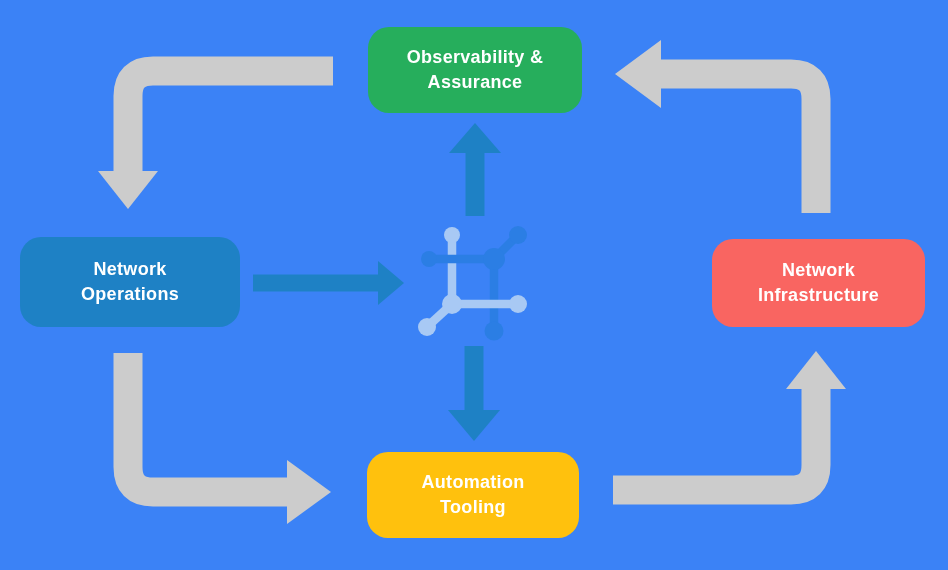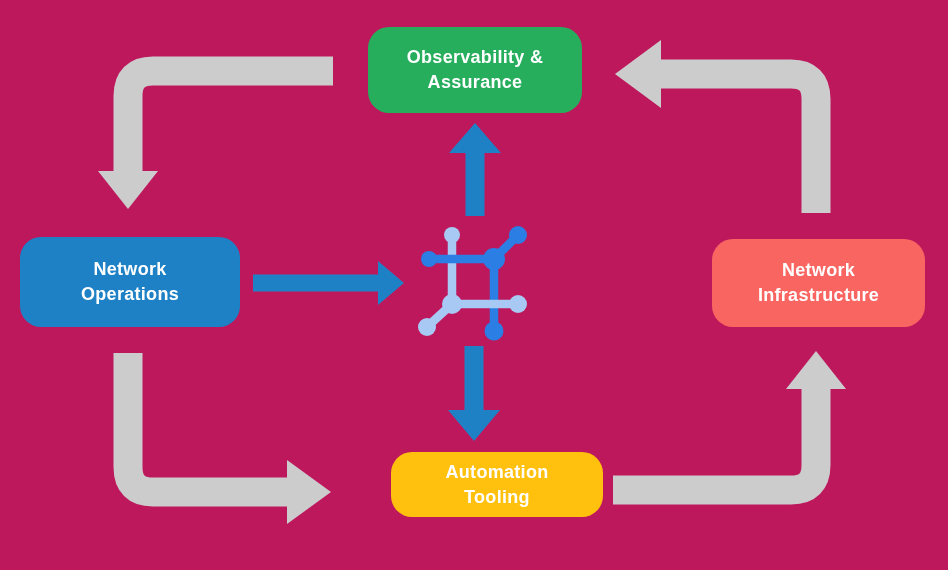--- a/index.html
+++ b/index.html
@@ -4,21 +4,21 @@
 <style>
   html, body {
     margin: 0;
     padding: 0;
     background: #000000;
   }
   #canvas {
     position: relative;
     width: 948px;
     height: 570px;
-    background: #be185d;
+    background: #3b82f6;
     overflow: hidden;
     font-family: "Liberation Sans", "DejaVu Sans", sans-serif;
   }
   #arrow-layer {
     position: absolute;
     left: 0;
     top: 0;
   }
   .node {
     position: absolute;
@@ -126,18 +126,18 @@
   <div class="node" style="left: 20px; top: 237px; width: 220px; height: 90px; background-color: rgb(30, 129, 197);">
     <span class="node-label">Network
 Operations</span>
   </div>
 
   <div class="node" style="left: 712px; top: 239px; width: 213px; height: 88px; background-color: rgb(249, 101, 97);">
     <span class="node-label">Network
 Infrastructure</span>
   </div>
 
-  <div class="node" style="left: 367px; top: 452px; width: 212px; height: 65px; background-color: rgb(255, 193, 13); margin-left: 24px;">
+  <div class="node" style="left: 367px; top: 452px; width: 212px; height: 86px; background-color: rgb(255, 193, 13);">
     <span class="node-label">Automation
 Tooling</span>
   </div>
 
 </div>
 
 </body></html>

